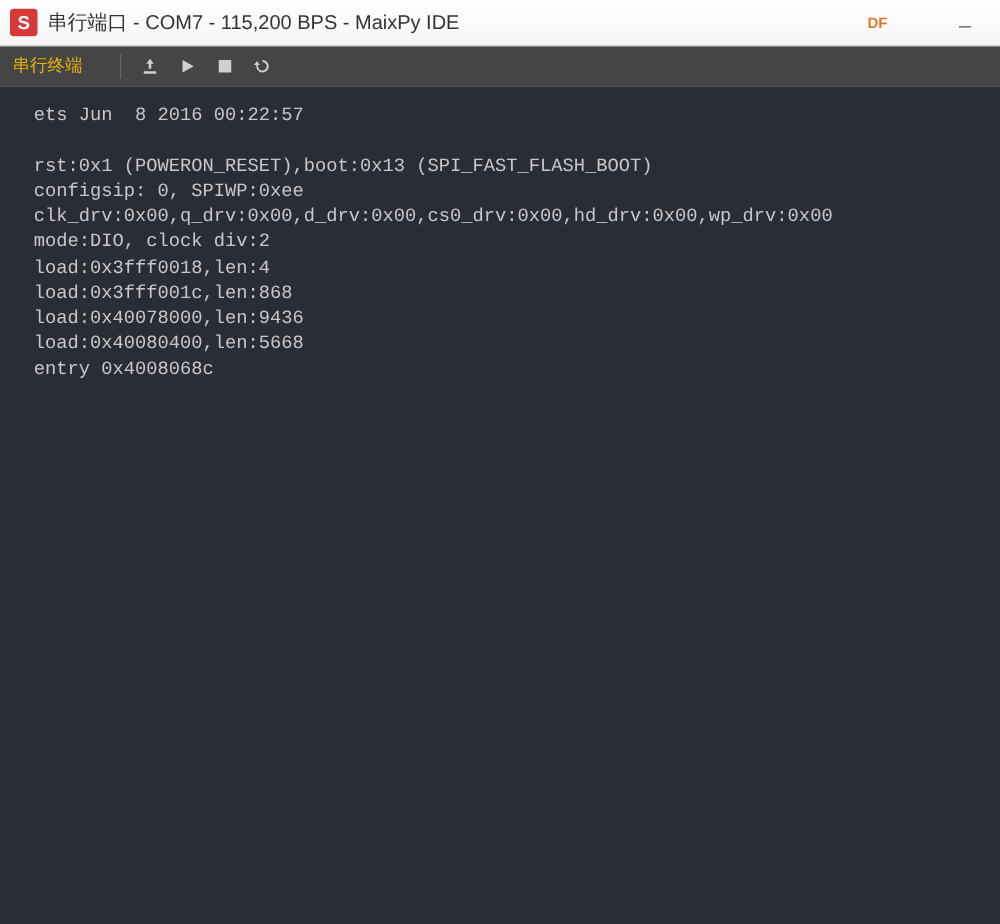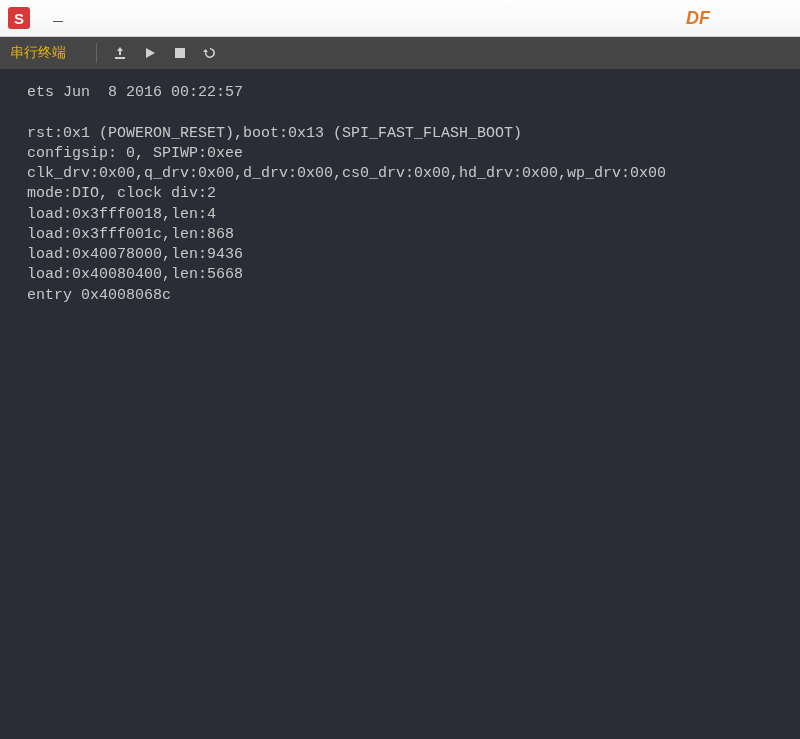--- a/index.html
+++ b/index.html
@@ -41,22 +41,21 @@
       font-size: 16px;
       flex: 1;
     }
     .df-badge {
       position: absolute;
       right: 90px;
       top: 50%;
       transform: translateY(-50%);
       color: #d87a2a;
       font-weight: bold;
-      font-size: 18px;
-      font-style: italic;
+      font-size: 12px;
     }
     .window-controls {
       display: flex;
       gap: 4px;
       align-items: center;
     }
     .win-btn {
       width: 40px;
       height: 30px;
       display: flex;
@@ -111,20 +110,21 @@
       display: block;
     }
   </style>
 </head>
 <body>
 
 <div class="titlebar">
   <div class="app-icon">
     <span>S</span>
   </div>
+  <div class="title-text">串行端口 - COM7 - 115,200 BPS - MaixPy IDE</div>
   <div class="df-badge">DF</div>
   <div class="window-controls">
     <div class="win-btn">
       <svg width="10" height="10" viewBox="0 0 10 10">
           <rect x="0" y="8" width="10" height="1" fill="#555"></rect>
         </svg>
     </div>
   </div>
 </div>
 

